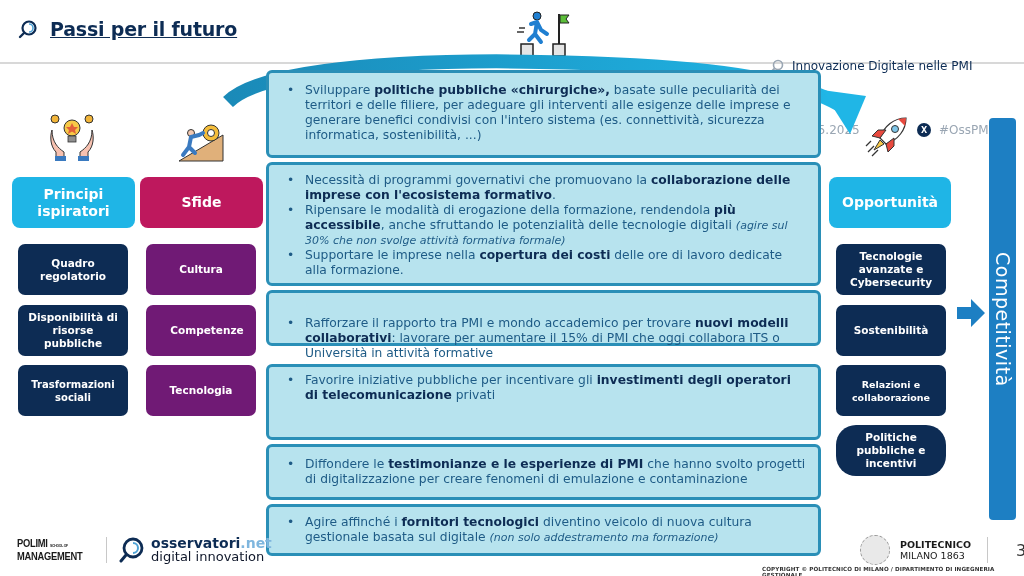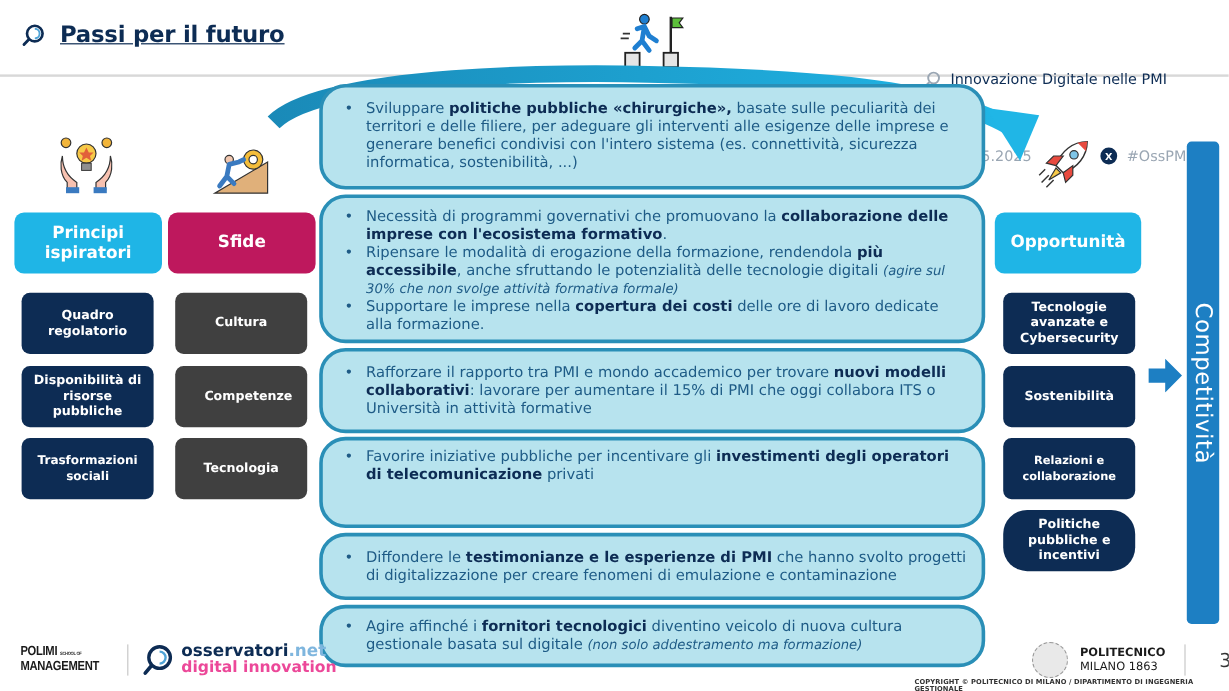--- a/index.html
+++ b/index.html
@@ -14,44 +14,44 @@
   .header-right .row { display: flex; align-items: center; gap: 8px; height: 20px; margin-top: 44px; }
   .header-right .obs { color: #0d2c54; }
   .header-right .date { color: #9aa6b3; width: 118px; }
   .header-right .tag { color: #9aa6b3; }
   .x-badge { width: 14px; height: 14px; border-radius: 50%; background: #0d2c54; color: #fff; font-size: 8px; display: inline-flex; align-items: center; justify-content: center; font-weight: bold; }
 
   .top-icon { position: absolute; left: 517px; top: 10px; }
 
   .arc { position: absolute; left: 0; top: 0; pointer-events: none; }
 
-  .box-center { position: absolute; left: 266px; width: 555px; background: #b7e3ee; border: 3px solid #2a8fb7; border-radius: 22px; padding: 6px 12px 6px 18px; font-size: 12.3px; line-height: 15px; color: #1e5b86; }
+  .box-center { position: absolute; left: 266px; width: 555px; background: #b7e3ee; border: 3px solid #2a8fb7; border-radius: 6px; padding: 6px 12px 6px 18px; font-size: 12.3px; line-height: 15px; color: #1e5b86; }
   .box-center ul { list-style: none; }
   .box-center li { position: relative; padding-left: 18px; }
   .box-center li::before { content: "•"; position: absolute; left: 0; top: 0; color: #1e5b86; }
   .box-center b { color: #0d2c54; }
   .box-center i { font-size: 11px; }
 
   .col-head { position: absolute; border-radius: 8px; color: #fff; font-weight: bold; font-size: 14px; display: flex; align-items: center; justify-content: center; text-align: center; line-height: 17px; }
   .tile { position: absolute; border-radius: 7px; font-weight: bold; font-size: 10.5px; display: flex; align-items: center; justify-content: center; text-align: center; line-height: 13px; padding: 2px 4px; }
   .tile.dark { background: #0d2c54; color: #ffffff; }
-  .tile.pink { background: #404040; color: #ffffff; }
+  .tile.pink { background: #701a75; color: #ffffff; }
 
   .competitivita { position: absolute; left: 989px; top: 118px; width: 27px; height: 402px; background: #1d7fc3; border-radius: 4px; display: flex; align-items: center; justify-content: center; }
   .competitivita span { writing-mode: vertical-rl; color: #ffffff; font-size: 19px; letter-spacing: 0.5px; }
   .arrow-right { position: absolute; left: 957px; top: 299px; }
 
   .footer-left { position: absolute; left: 17px; top: 536px; display: flex; align-items: center; gap: 12px; }
   .polimi { font-family: "Liberation Sans", sans-serif; font-weight: bold; font-size: 11px; line-height: 11px; color: #1a1a1a; letter-spacing: -0.3px; transform: scaleX(0.85); transform-origin: left; }
   .polimi small { font-size: 4px; }
   .vsep { width: 1px; height: 26px; background: #c8c8c8; }
   .obs-logo { display: flex; align-items: center; gap: 6px; }
   .obs-text .l1 { font-size: 14px; font-weight: bold; color: #0d2c54; line-height: 14px; }
   .obs-text .l1 span { color: #7fb6de; }
-  .obs-text .l2 { font-size: 13px; font-weight: bold; color: #ec4899; line-height: 13px; }
+  .obs-text .l2 { font-size: 13px; font-weight: normal; color: #0f172a; line-height: 13px; }
 
   .footer-right { position: absolute; left: 860px; top: 535px; display: flex; align-items: center; gap: 10px; }
   .seal { width: 30px; height: 30px; border-radius: 50%; border: 1px dashed #9a9a9a; background: #e9e9e9; }
   .poli-text .p1 { font-size: 9.5px; font-weight: bold; color: #1a1a1a; line-height: 11px; }
   .poli-text .p2 { font-size: 9.5px; color: #1a1a1a; line-height: 11px; }
   .page-num { font-size: 16px; color: #333; margin-left: 18px; }
   .vsep2 { width: 1px; height: 26px; background: #c8c8c8; margin-left: 6px; }
   .copyright { position: absolute; left: 762px; top: 566px; font-size: 5.6px; font-weight: bold; color: #333; letter-spacing: 0.1px; }
 </style>
 </head>
@@ -170,21 +170,21 @@
 </div>
 
 <div class="box-center" style="top:162px;height:124px;padding-top:8px;">
   <ul>
     <li><span>Necessità di programmi governativi che promuovano la </span><b>collaborazione delle imprese con l'ecosistema formativo</b><span>.</span></li>
     <li><span>Ripensare le modalità di erogazione della formazione, rendendola </span><b>più accessibile</b><span>, anche sfruttando le potenzialità delle tecnologie digitali </span><i>(agire sul 30% che non svolge attività formativa formale)</i></li>
     <li><span>Supportare le imprese nella </span><b>copertura dei costi</b><span> delle ore di lavoro dedicate alla formazione.</span></li>
   </ul>
 </div>
 
-<div class="box-center" style="top:290px;height:71px;padding-top:10px;">
+<div class="box-center" style="top:290px;height:56px;padding-top:23px;">
   <ul>
       <li><span>Rafforzare il rapporto tra PMI e mondo accademico per trovare </span><b>nuovi modelli collaborativi</b><span>: lavorare per aumentare il 15% di PMI che oggi collabora ITS o Università in attività formative</span></li>
     </ul>
 </div>
 
 <div class="box-center" style="top:364px;height:76px;padding-top:6px;">
   <ul>
     <li><span>Favorire iniziative pubbliche per incentivare gli </span><b>investimenti degli operatori di telecomunicazione</b><span> privati</span></li>
   </ul>
 </div>

